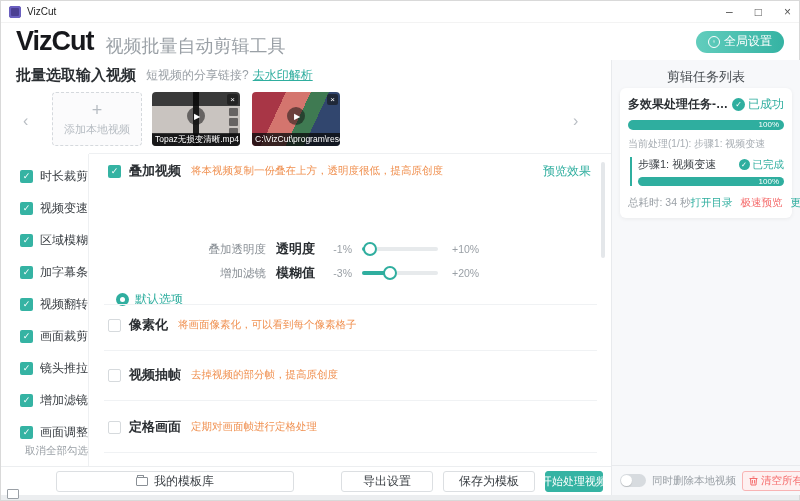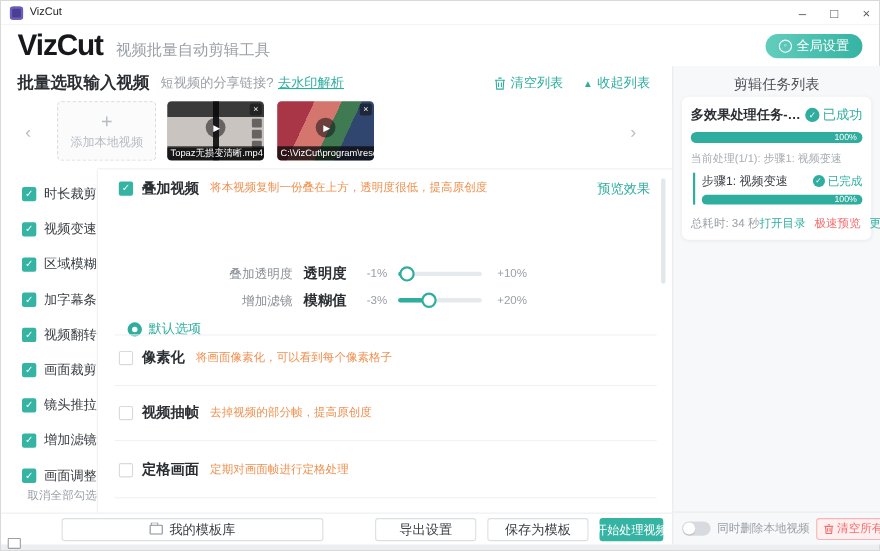--- a/index.html
+++ b/index.html
@@ -11,21 +11,21 @@
   .titlebar { position:absolute; top:0; left:0; right:0; height:22px; background:#fff; display:flex; align-items:center; padding:0 8px; border-bottom:1px solid #f3f3f3; }
   .titlebar .app-ico { width:12px; height:12px; border-radius:3px; background:#4b3f92; display:inline-block; margin-right:6px; box-shadow:inset 0 0 0 2px #6a5fc0; }
   .titlebar .t-title { font-size:10px; color:#222; }
   .win-controls { margin-left:auto; display:flex; gap:22px; color:#555; font-size:12px; }
   .win-controls span { cursor:default; line-height:12px; }
 
   
   .appheader { position:absolute; top:22px; left:0; right:0; height:37px; background:#fff; display:flex; align-items:center; padding:0 15px; }
   .logo { font-size:27px; font-weight:900; letter-spacing:-1px; color:#17181c; position:relative; }
   .logo::after { content:""; position:absolute; left:40px; bottom:3px; width:12px; height:12px; border-radius:50%; background:rgba(61,190,173,.25); z-index:-1; }
-  .subtitle { font-size:14px; color:#9aa0a6; margin-left:12px; margin-top:8px; }
+  .subtitle { font-size:18px; color:#9aa0a6; margin-left:12px; margin-top:8px; }
   .settings-pill { margin-left:auto; height:22px; padding:0 12px; border-radius:12px; border:none; background:linear-gradient(90deg,#62cdbd,#35b3a3); color:#fff; font-size:12px; display:flex; align-items:center; gap:4px; cursor:pointer; }
   .settings-pill .gear { width:12px; height:12px; border:1.5px solid #fff; border-radius:50%; display:inline-flex; align-items:center; justify-content:center; font-size:8px; line-height:1; }
 
   
   .main { position:absolute; top:59px; left:0; width:610px; bottom:5px; background:#fff; }
   .tasks { position:absolute; top:59px; left:610px; width:189px; bottom:5px; background:#f7f8fa; border-left:1px solid #e8eaed; }
 
   
   .picker-head { position:absolute; top:6px; left:15px; right:20px; display:flex; align-items:center; }
   .picker-title { font-size:15px; font-weight:bold; color:#2b2f33; }
@@ -148,34 +148,20 @@
       <span>全局设置</span>
     </button>
   </div>
 
   <div class="main">
 
     <div class="picker-head">
       <span class="picker-title">批量选取输入视频</span>
       <span class="picker-hint">短视频的分享链接?</span>
       <span class="picker-link">去水印解析</span>
-      <div class="picker-actions">
-        <span class="act">
-          <span class="trash-ico">
-              <svg width="11" height="12" viewBox="0 0 11 12">
-                <path d="M1 3h9M4 1h3M2 3l.6 8h5.8L9 3M4.2 5v4M6.8 5v4" stroke="#2fae9f" stroke-width="1" fill="none"></path>
-              </svg>
-            </span>
-          <span>清空列表</span>
-        </span>
-        <span class="act">
-          <span class="tri-up">▲</span>
-          <span>收起列表</span>
-        </span>
-      </div>
     </div>
 
     <div class="strip">
       <span class="chev left">‹</span>
       <div class="add-box">
         <span class="plus">+</span>
         <span class="add-label">添加本地视频</span>
       </div>
       <div class="thumb t1">
         <span class="close-x">×</span>

